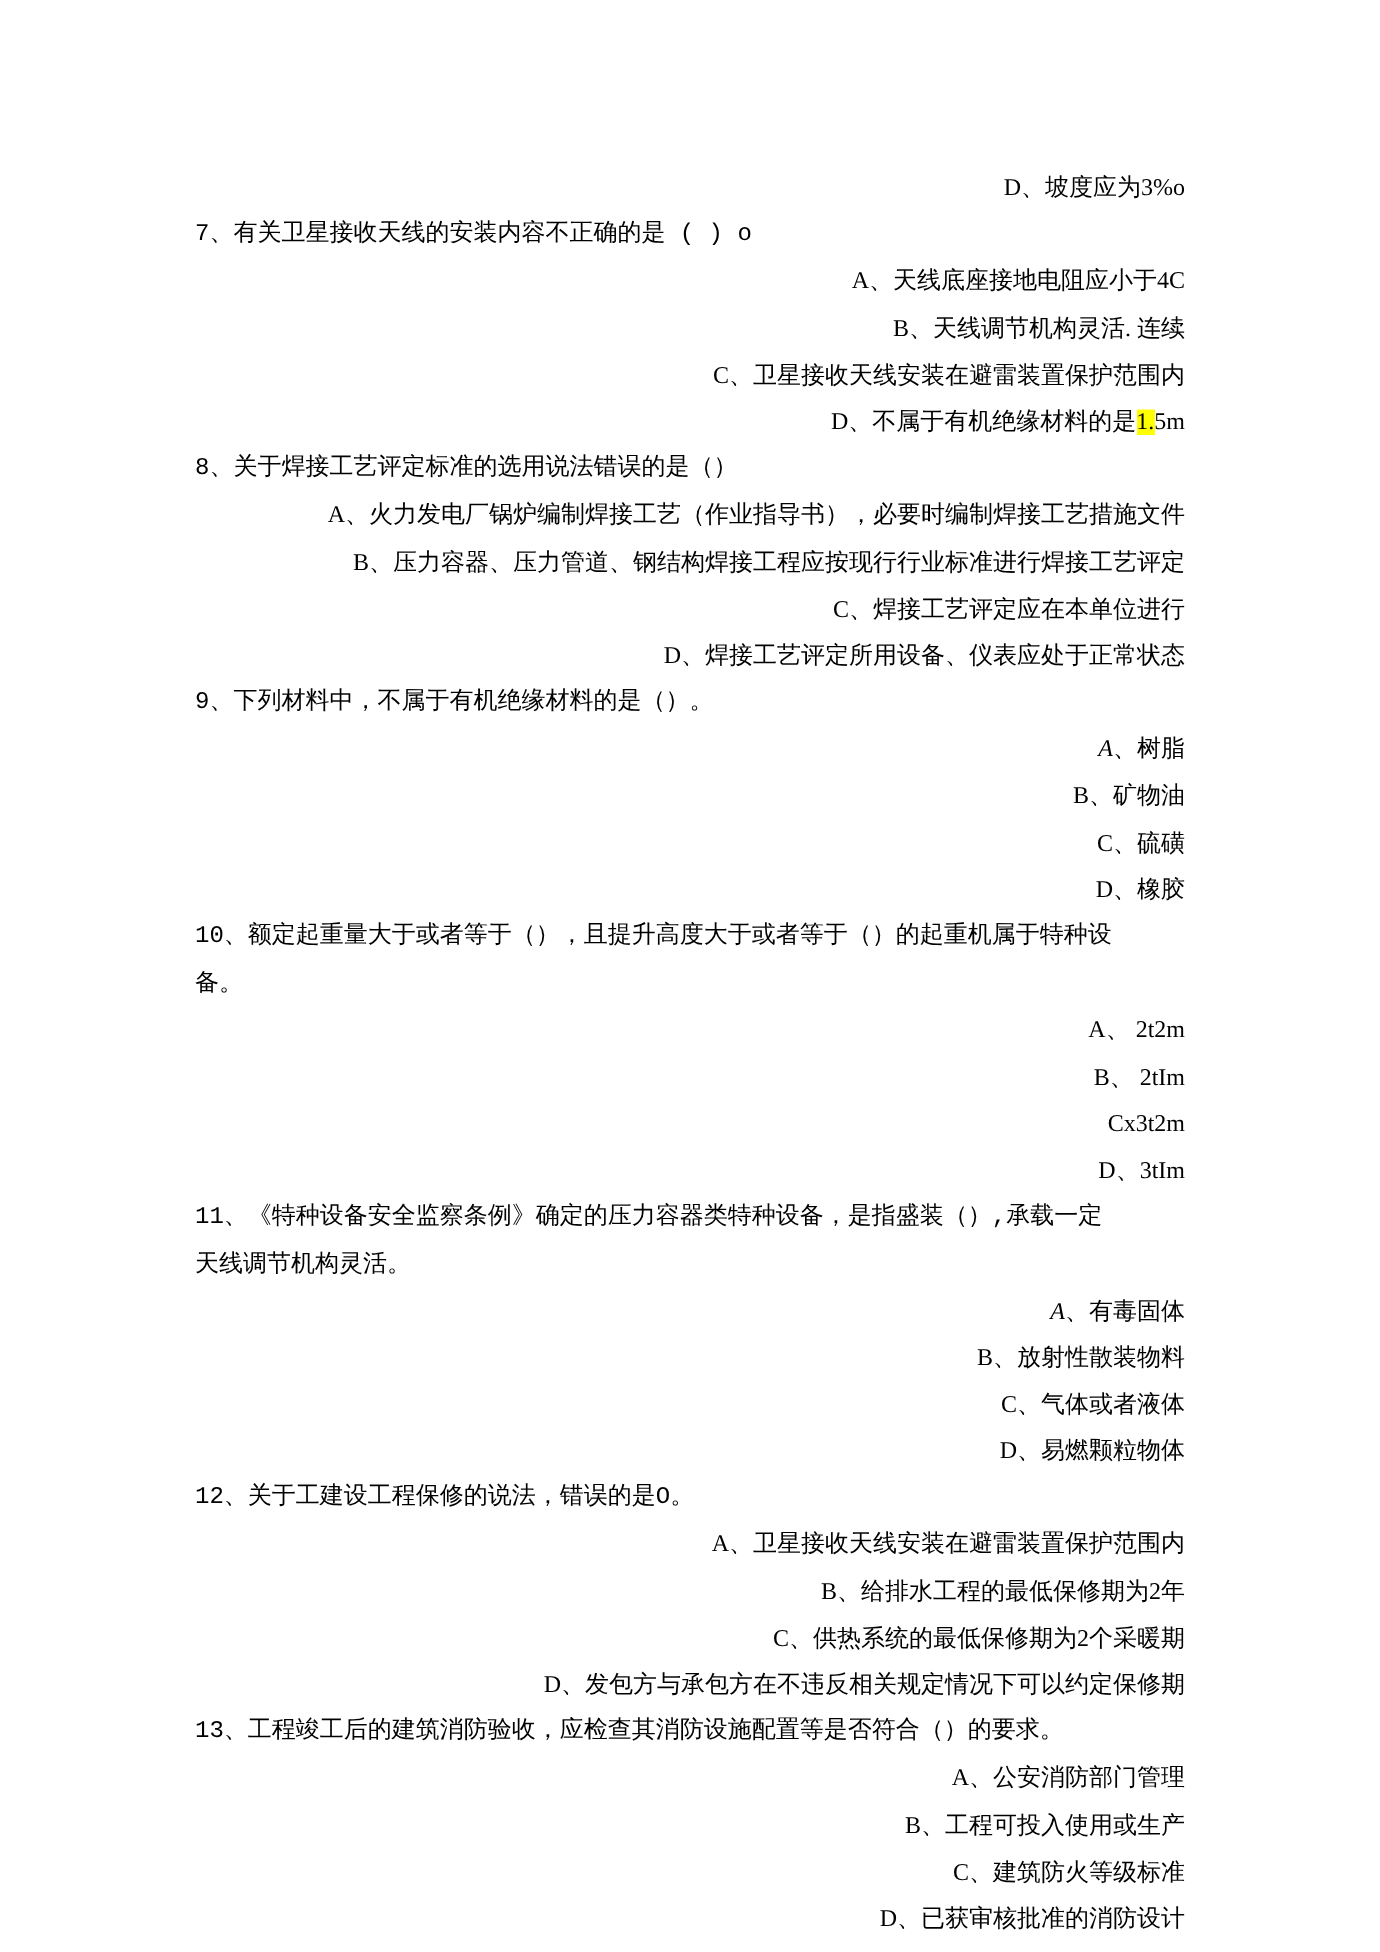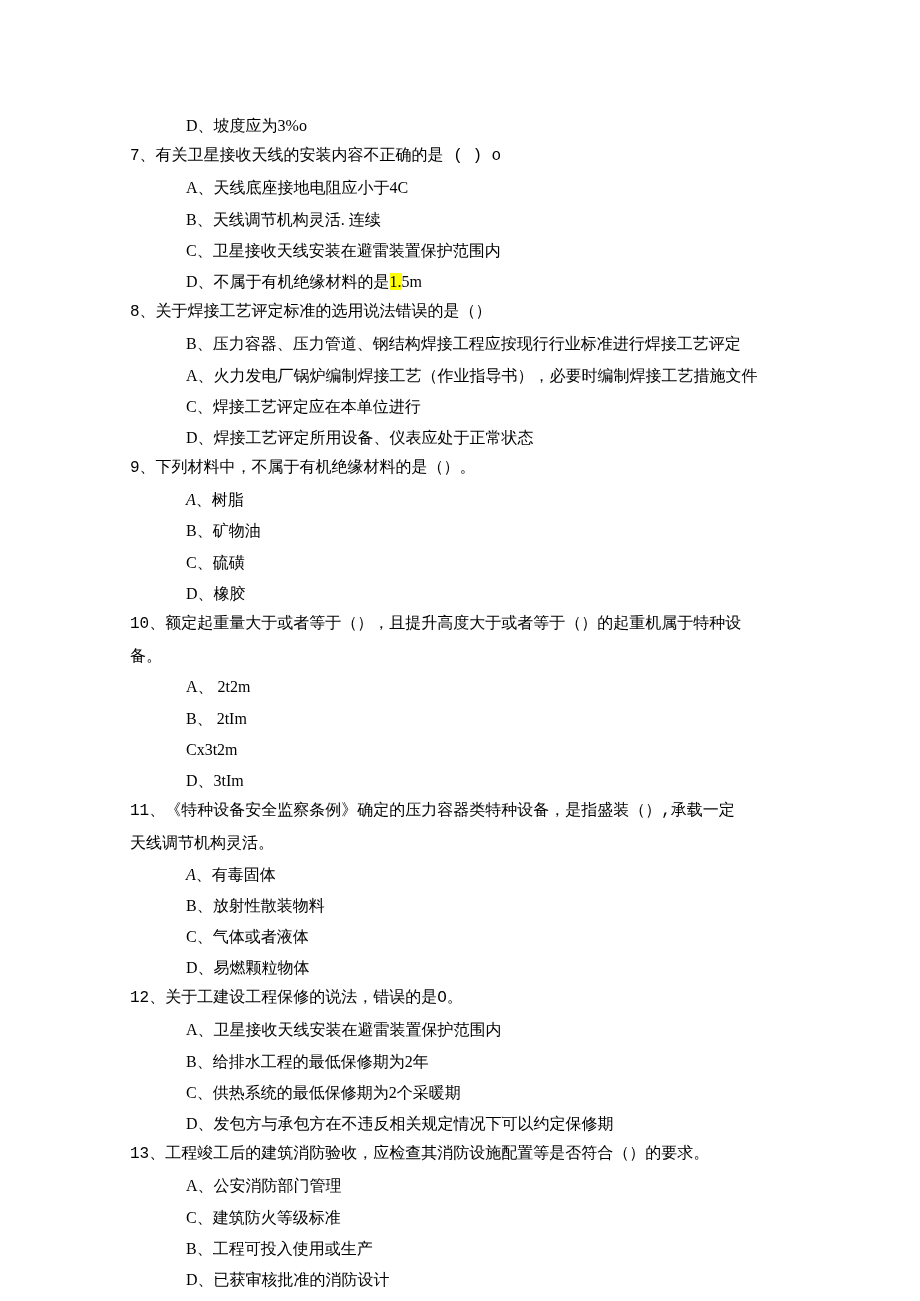--- a/index.html
+++ b/index.html
@@ -12,20 +12,21 @@
     color: #000000;
   }
   .page {
     width: 920px;
     min-height: 1301px;
     padding: 110px 130px 80px 130px;
     box-sizing: border-box;
   }
   .option {
     padding-left: 56px;
+    text-align: right;
   }
   .question {
     padding-left: 0;
     font-family: Liberation Mono, monospace;
   }
   .italic {
     font-style: italic;
     font-family: "Times New Roman", serif;
   }
   .highlight {
@@ -39,22 +40,22 @@
 <body>
 
 <div class="page" id="page-root">
     <div class="option">D、坡度应为3%o</div>
     <div class="question">7、有关卫星接收天线的安装内容不正确的是 ( ) o</div>
     <div class="option">A、天线底座接地电阻应小于4C</div>
     <div class="option">B、天线调节机构灵活. 连续</div>
     <div class="option">C、卫星接收天线安装在避雷装置保护范围内</div>
     <div class="option"><span>D、不属于有机绝缘材料的是</span><span class="highlight">1.</span><span>5m</span></div>
     <div class="question">8、关于焊接工艺评定标准的选用说法错误的是（）</div>
+    <div class="option">A、火力发电厂锅炉编制焊接工艺（作业指导书），必要时编制焊接工艺措施文件</div>
     <div class="option">B、压力容器、压力管道、钢结构焊接工程应按现行行业标准进行焊接工艺评定</div>
-    <div class="option">A、火力发电厂锅炉编制焊接工艺（作业指导书），必要时编制焊接工艺措施文件</div>
     <div class="option">C、焊接工艺评定应在本单位进行</div>
     <div class="option">D、焊接工艺评定所用设备、仪表应处于正常状态</div>
     <div class="question">9、下列材料中，不属于有机绝缘材料的是（）。</div>
     <div class="option"><span class="italic">A</span><span>、树脂</span></div>
     <div class="option">B、矿物油</div>
     <div class="option">C、硫磺</div>
     <div class="option">D、橡胶</div>
     <div class="question">10、额定起重量大于或者等于（），且提升高度大于或者等于（）的起重机属于特种设</div>
     <div class="cont">备。</div>
     <div class="option">A、 2t2m</div>
@@ -67,16 +68,16 @@
     <div class="option">B、放射性散装物料</div>
     <div class="option">C、气体或者液体</div>
     <div class="option">D、易燃颗粒物体</div>
     <div class="question">12、关于工建设工程保修的说法，错误的是O。</div>
     <div class="option">A、卫星接收天线安装在避雷装置保护范围内</div>
     <div class="option">B、给排水工程的最低保修期为2年</div>
     <div class="option">C、供热系统的最低保修期为2个采暖期</div>
     <div class="option">D、发包方与承包方在不违反相关规定情况下可以约定保修期</div>
     <div class="question">13、工程竣工后的建筑消防验收，应检查其消防设施配置等是否符合（）的要求。</div>
     <div class="option">A、公安消防部门管理</div>
+    <div class="option">B、工程可投入使用或生产</div>
     <div class="option">C、建筑防火等级标准</div>
-    <div class="option">B、工程可投入使用或生产</div>
     <div class="option">D、已获审核批准的消防设计</div>
   </div>
 
 </body></html>

